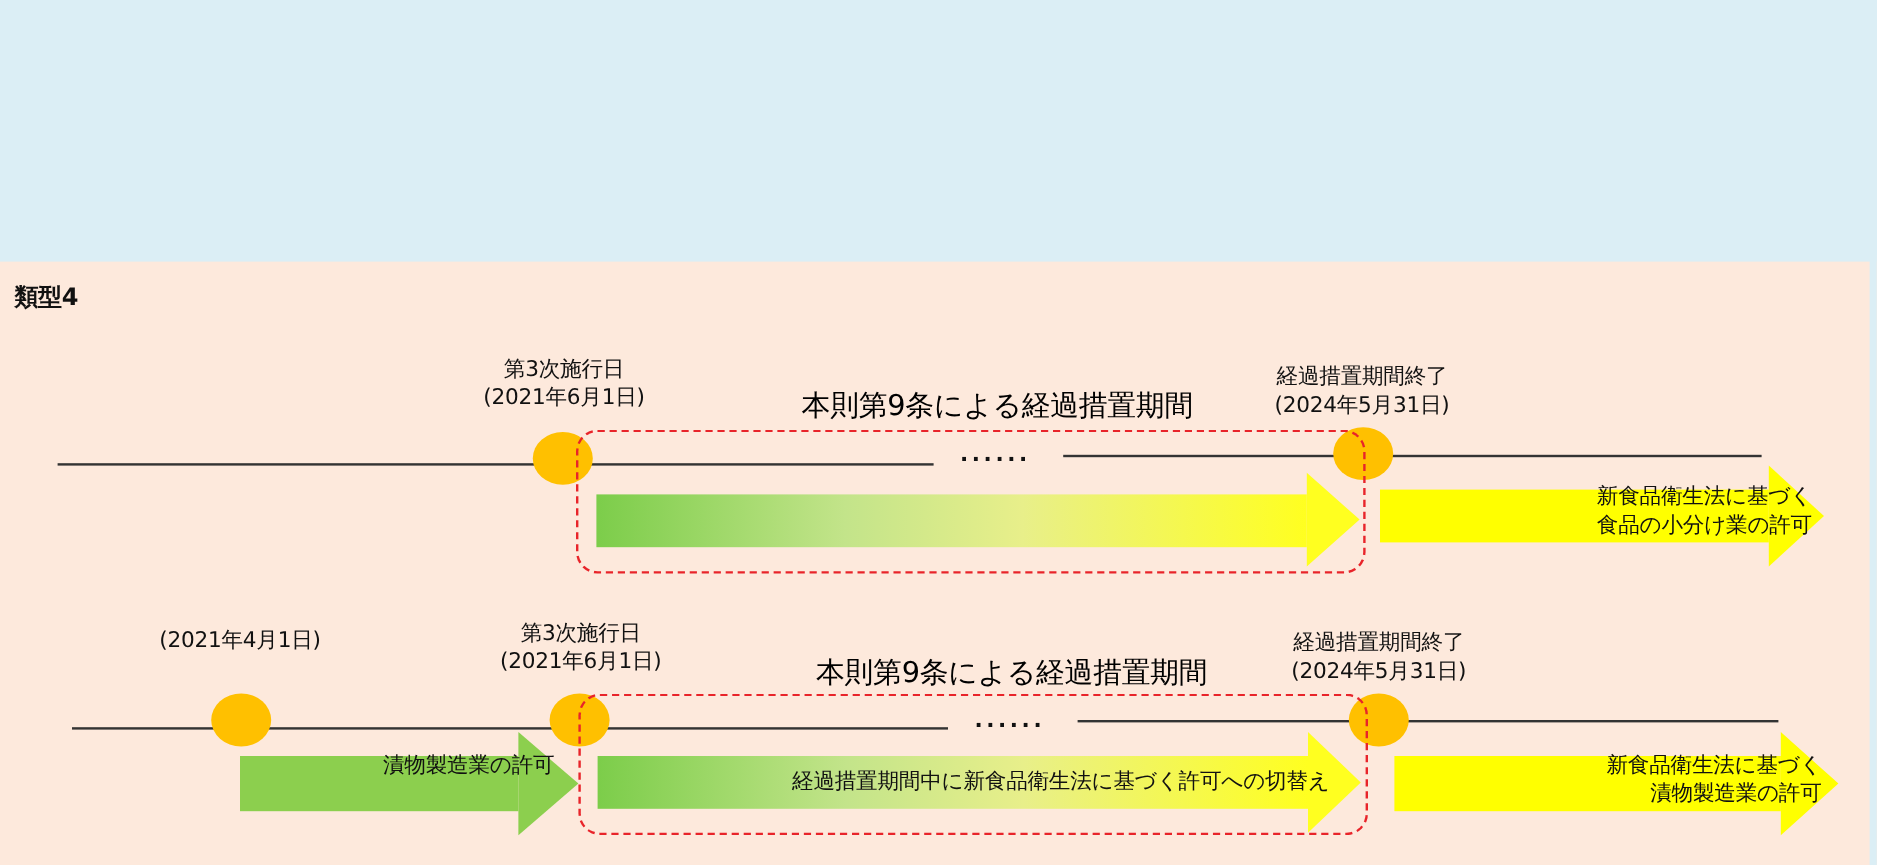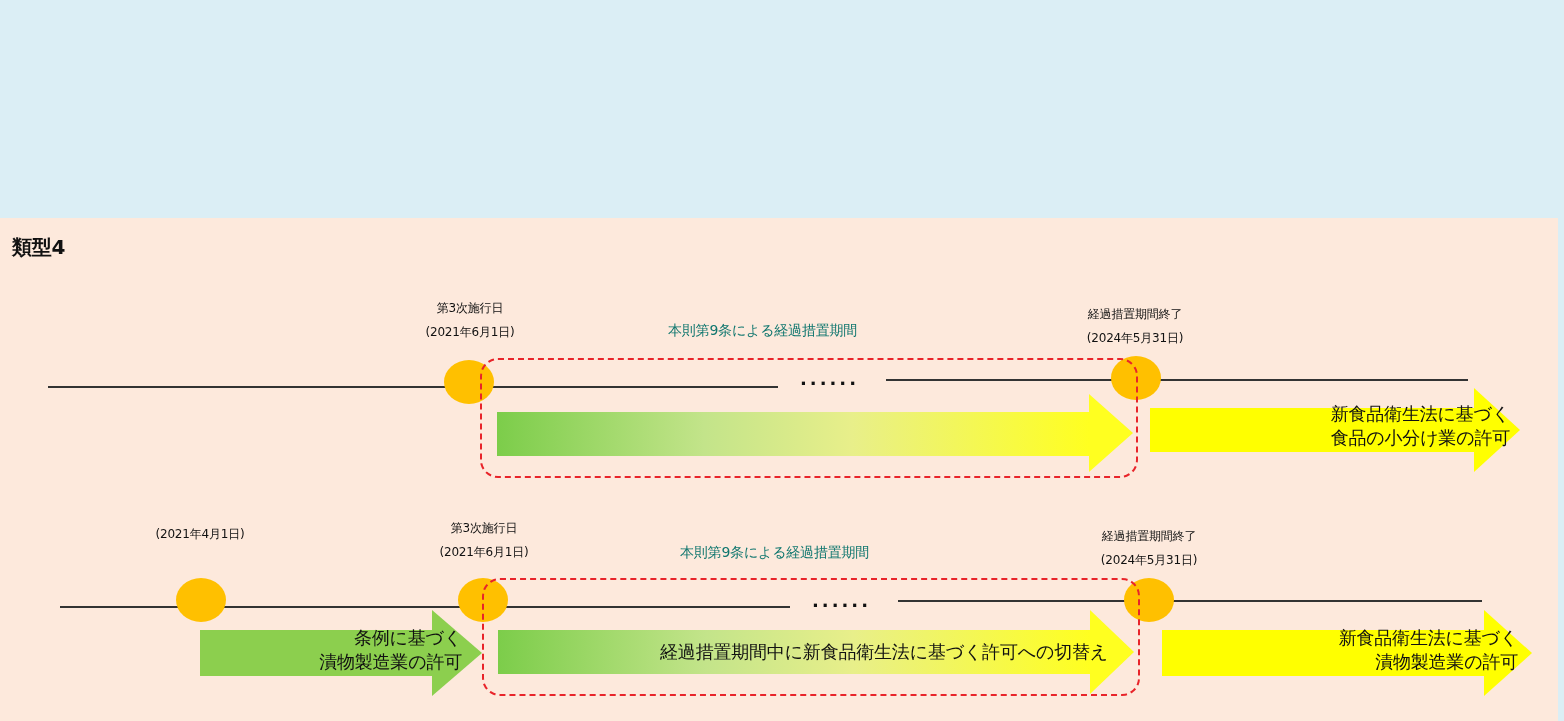--- a/index.html
+++ b/index.html
@@ -10,22 +10,22 @@
     color:#111;
   }
   .top { position:absolute; left:0; top:0; width:1564px; height:218px; background:#dbeef5; }
   .para { position:absolute; left:22px; font-size:25px; line-height:38px; letter-spacing:-0.6px; white-space:nowrap; }
   .para .red { color:#ff1a1a; font-weight:bold; }
   .para .indent { padding-left:22px; }
   .bullet { display:inline-block; width:52px; }
   .panel { position:absolute; left:0; top:218px; width:1558px; height:503px; background:#fde9dc; }
   .abs { position:absolute; white-space:nowrap; }
   .h-small { font-size:20px; font-weight:bold; letter-spacing:-0.3px; }
-  .lbl { font-size:12px; text-align:center; line-height:24px; letter-spacing:-0.2px; }
-  .redlbl { font-size:14px; color:#0f766e; letter-spacing:-0.2px; }
+  .lbl { font-size:18px; text-align:center; line-height:24px; letter-spacing:-0.2px; }
+  .redlbl { font-size:24px; color:#000000; letter-spacing:-0.2px; }
   .line { position:absolute; height:2px; background:#333; }
   .dot { position:absolute; border-radius:50%; background:#ffc000; }
   .dash { position:absolute; border:2px dashed #e8242a; border-radius:18px; }
   .dots { position:absolute; font-size:18px; letter-spacing:3px; font-weight:bold; }
   .arrow { position:absolute; }
   .arrow .body { position:absolute; left:0; }
   .arrow .head { position:absolute; width:0; height:0; border-top-style:solid; border-bottom-style:solid; border-left-style:solid; border-top-color:transparent; border-bottom-color:transparent; }
   .arrow .txt { position:absolute; left:0; text-align:right; font-size:18px; line-height:24px; letter-spacing:-0.2px; }
   .grad { background:linear-gradient(to right,#7ccd4a 0%,#c3e48a 35%,#e8ef8a 60%,#ffff20 100%); }
 </style>
@@ -96,21 +96,20 @@
     <div class="dot" style="left:176px; top:360px; width:50px; height:44px;"></div>
     <div class="dot" style="left:458px; top:360px; width:50px; height:44px;"></div>
     <div class="dot" style="left:1124px; top:360px; width:50px; height:44px;"></div>
 
     <div class="dash" style="left:482px; top:360px; width:654px; height:114px;"></div>
 
     <div class="arrow" style="left:200px; top:392px; width:282px; height:86px;">
       <div class="body" style="top:20px; width:232px; height:46px; background:#8ccf4e;"></div>
       <div class="head" style="left:232px; top:0; border-top-width:43px; border-bottom-width:43px; border-left-width:50px; border-left-color:#8ccf4e;"></div>
       <div class="txt" style="top:16px; width:262px;">
-        <div>条例に基づく</div>
         <div>漬物製造業の許可</div>
       </div>
     </div>
 
     <div class="arrow" style="left:498px; top:392px; width:636px; height:84px;">
       <div class="body grad" style="top:20px; width:592px; height:44px;"></div>
       <div class="head" style="left:592px; top:0; border-top-width:42px; border-bottom-width:42px; border-left-width:44px; border-left-color:#ffff20;"></div>
       <div class="txt" style="top:30px; width:610px;">経過措置期間中に新食品衛生法に基づく許可への切替え</div>
     </div>
 

